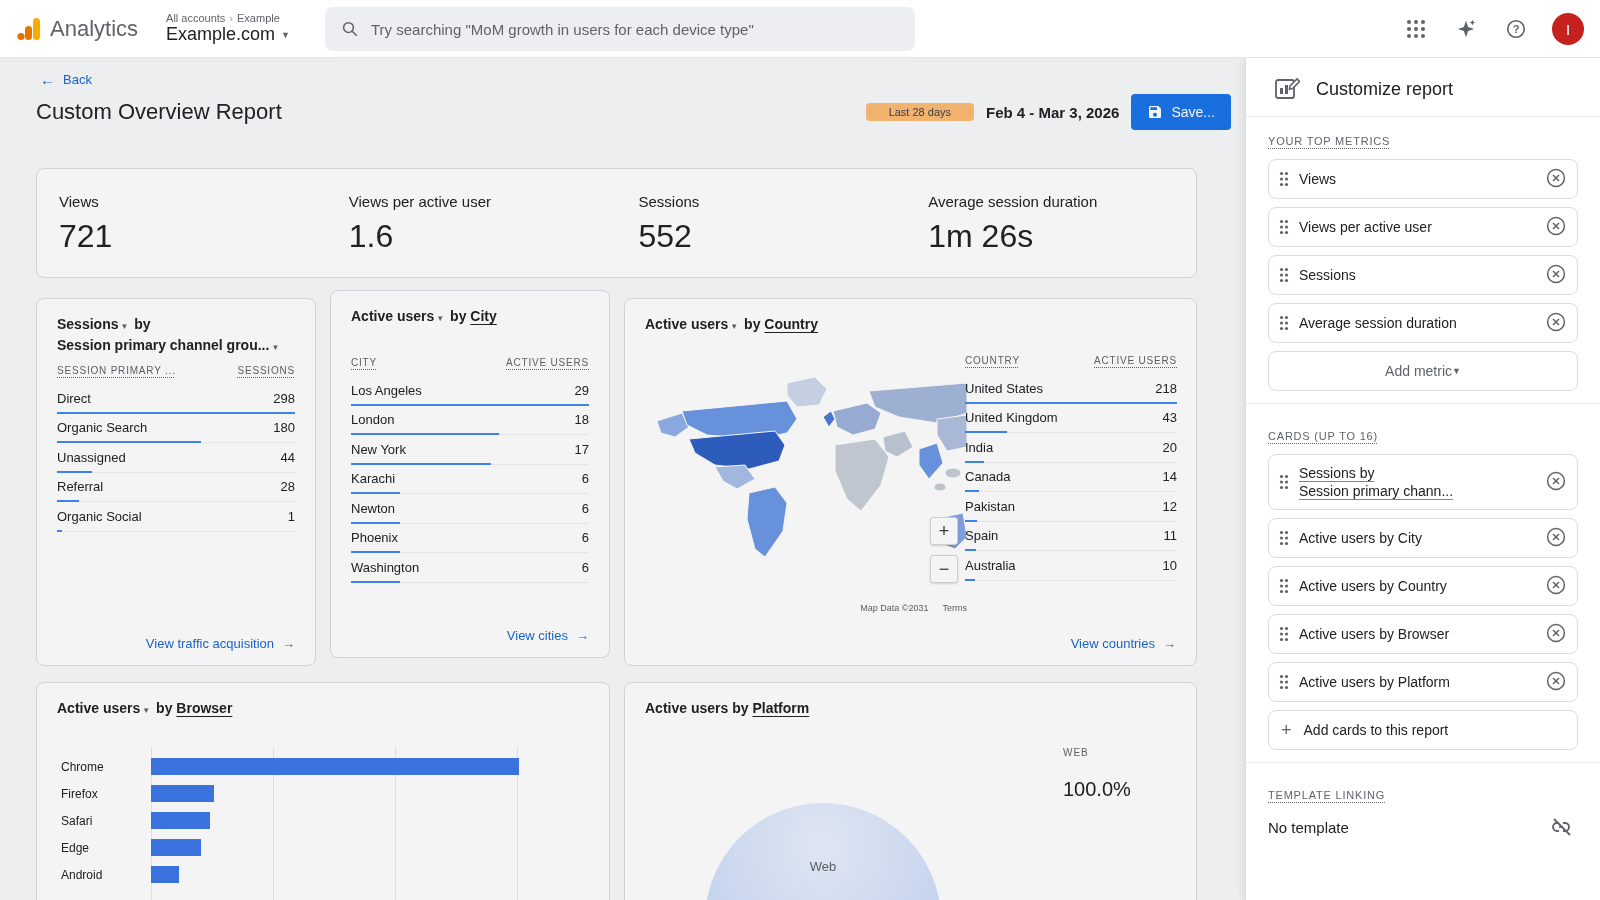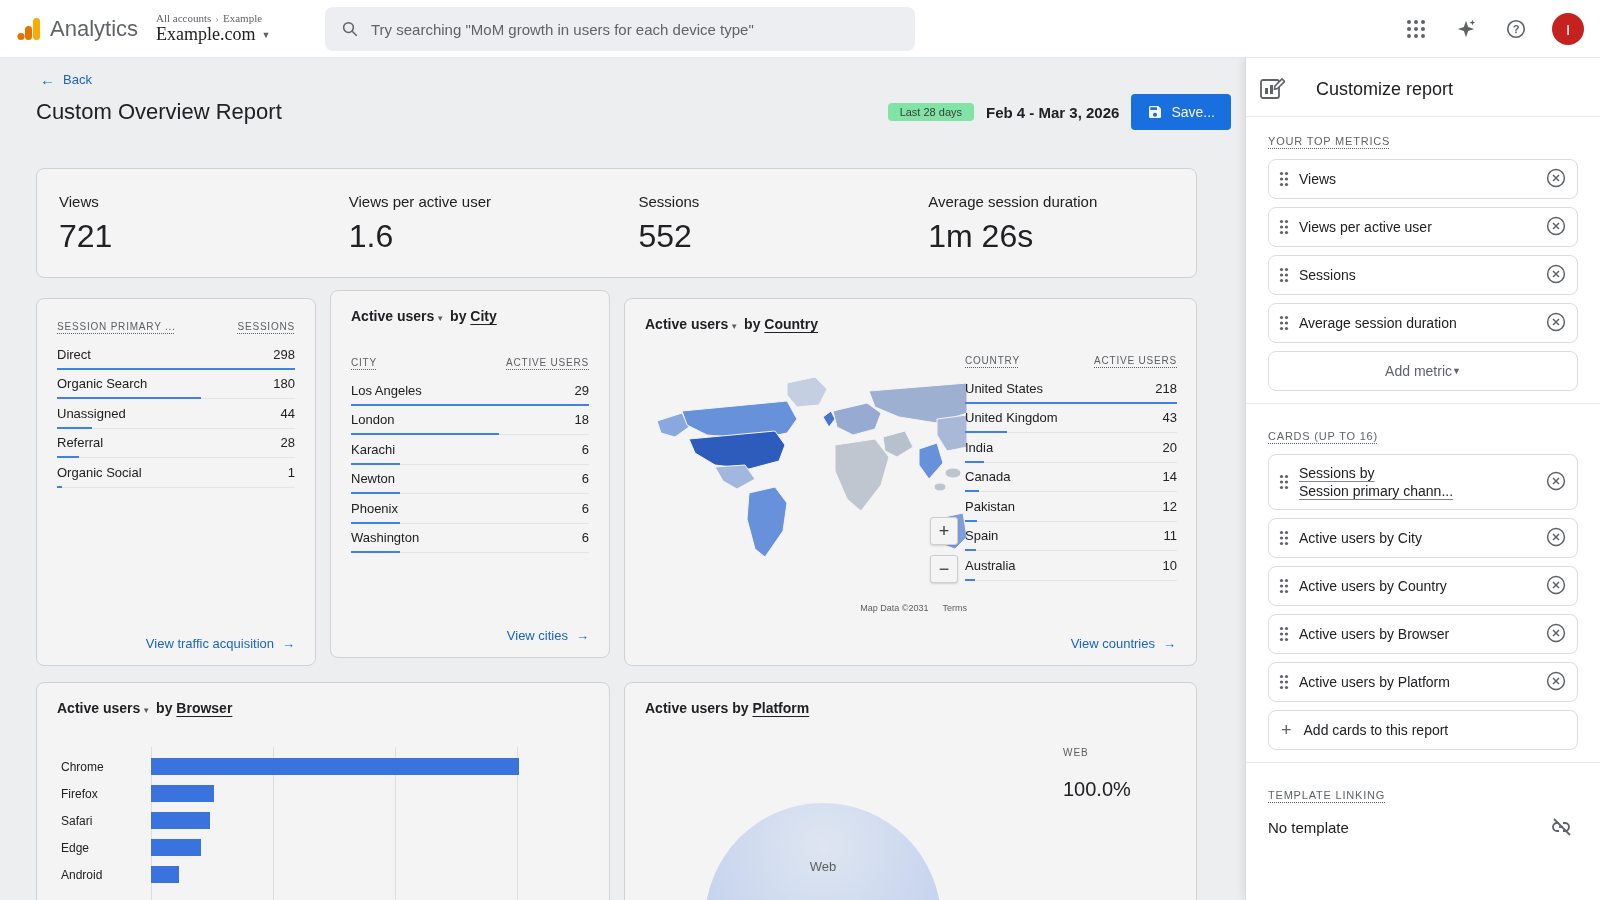--- a/index.html
+++ b/index.html
@@ -9,21 +9,21 @@
   }
   *{box-sizing:border-box; margin:0; padding:0;}
   html,body{width:1600px; height:900px; overflow:hidden;}
   body{font-family:"Liberation Sans", sans-serif; background:var(--bg); color:var(--text); position:relative;}
 
   
   .topbar{position:absolute; left:0; top:0; width:1600px; height:58px; background:#fff;
     border-bottom:1px solid #e4e6e9; display:flex; align-items:center; z-index:200;}
   .logo{display:flex; align-items:center; gap:8px; padding-left:16px; cursor:pointer;}
   .logo-text{font-size:22px; color:var(--muted);}
-  .account{margin-left:18px; cursor:pointer;font-family:Liberation Serif, serif;}
+  .account{margin-left:28px; cursor:pointer;}
   .crumbs{font-size:11px; color:var(--muted); display:flex; gap:4px; align-items:center;}
   .crumb-sep{font-size:11px; color:#9aa0a6;}
   .prop-row{display:flex; align-items:center; gap:6px;}
   .prop{font-size:18px; color:var(--text);}
   .caret{font-size:9px; color:var(--muted);}
   .search{position:absolute; left:325px; top:7px; width:590px; height:44px; background:#eceef1;
     border-radius:8px; display:flex; align-items:center; padding:0 16px; gap:12px; cursor:text;}
   .search input{border:none; outline:none; background:transparent; flex:1; font-size:15px;
     color:var(--text); font-family:"Liberation Sans", sans-serif;}
   .search input::placeholder{color:#5f6368;}
@@ -36,21 +36,21 @@
   
   .main{position:absolute; left:0; top:58px; width:1245px; height:842px; overflow:hidden;}
   .scrim{position:absolute; inset:0; background:rgba(32,33,36,0.05); z-index:40; pointer-events:none;}
 
   .back-row{position:absolute; left:40px; top:13px; display:flex; align-items:center; gap:8px;}
   .back-arrow{color:var(--link); font-size:15px;}
   .back-link{color:var(--link); font-size:13px; text-decoration:none; cursor:pointer;}
   .title-row{position:absolute; left:36px; top:36px; width:1195px; display:flex; justify-content:space-between; align-items:center;}
   .title-row h1{font-size:22px; font-weight:400; color:var(--text);}
   .title-actions{display:flex; align-items:center; gap:12px;}
-  .date-badge{background:#86efac; color:#3c4043; font-size:11px; padding:3px 12px; border-radius:4px;}
+  .date-badge{background:#fdba74; color:#3c4043; font-size:11px; padding:3px 23px; border-radius:4px;}
   .date-range{font-size:15px; font-weight:700; cursor:pointer;}
   .save-btn{display:flex; align-items:center; gap:8px; background:var(--accent); color:#fff; border:none;
     border-radius:4px; height:36px; padding:0 16px; font-size:14px; font-weight:500; cursor:pointer;
     font-family:"Liberation Sans", sans-serif;}
 
   .card{position:absolute; background:#fff; border:1px solid var(--border); border-radius:8px;}
   #summary-card{left:36px; top:110px; width:1161px; height:110px; display:flex;}
   .sum-cell{flex:1; padding:24px 0 0 22px;}
   .sum-label{font-size:15px; color:var(--text);}
   .sum-value{font-size:32px; margin-top:8px;}
@@ -98,21 +98,21 @@
   .plegend-key{font-size:10px; letter-spacing:1px; color:var(--muted);}
   .plegend-val{font-size:20px; color:var(--text); margin-top:20px;}
   .donut{position:absolute; left:80px; top:120px; width:236px; height:236px; border-radius:50%;
     background:radial-gradient(circle at 50% 18%, #e9f0fc 0%, #cfdef9 55%, #b9cff5 100%);}
   .slice-label{position:absolute; left:158px; top:176px; width:80px; text-align:center;
     font-size:13px; color:var(--muted);}
 
   
   .panel{position:absolute; right:0; top:58px; width:355px; height:842px; background:#fff;
     border-left:1px solid var(--border); box-shadow:-2px 0 8px rgba(0,0,0,.08); z-index:150;}
-  .panel-header{display:flex; align-items:center; gap:31px; padding:18px 13px 14px; border-bottom:1px solid #e8eaed;}
+  .panel-header{display:flex; align-items:center; gap:16px; padding:18px 28px 14px; border-bottom:1px solid #e8eaed;}
   .panel-title{font-size:18px; font-weight:400; color:var(--text);}
   .psection{padding:14px 22px 4px;}
   .plabel{font-size:11px; letter-spacing:.8px; color:var(--muted); text-decoration:underline dotted;
     text-underline-offset:3px; display:inline-block; margin-bottom:12px;}
   .chip{display:flex; align-items:center; gap:10px; border:1px solid var(--border); border-radius:8px;
     min-height:40px; padding:0 10px; margin-bottom:8px; background:#fff; cursor:grab;}
   .chip-label{flex:1; font-size:14px; color:var(--text); line-height:18px;}
   .chip-label .u{text-decoration:underline; text-underline-offset:3px; text-decoration-color:#80868b;}
   .chip-x{background:none; border:none; cursor:pointer; width:22px; height:22px; padding:0;}
   .add-select{display:flex; justify-content:center; align-items:center; border:1px solid var(--border);
@@ -222,20 +222,25 @@
       <div class="sum-value">552</div>
     </div>
     <div class="sum-cell">
       <div class="sum-label">Average session duration</div>
       <div class="sum-value">1m 26s</div>
     </div>
   </section>
 
   <section class="card" id="channel-card">
     <div class="card-inner">
+      <div class="card-title">
+        <div><span class="t-token">Sessions</span><span class="t-caret">▼</span>
+          <span>by</span></div>
+        <div><span class="t-token">Session primary channel grou...</span><span class="t-caret">▼</span></div>
+      </div>
       <div class="thead">
         <span class="th">SESSION PRIMARY ...</span>
         <span class="th">SESSIONS</span>
       </div>
       <div class="mini-table">
         <div class="srow">
             <span>Direct</span>
             <span>298</span>
             <i class="srow-bar" style="width: 100%;"></i>
           </div>
@@ -281,20 +286,25 @@
       <div class="mini-table">
         <div class="srow">
             <span>Los Angeles</span>
             <span>29</span>
             <i class="srow-bar" style="width: 100%;"></i>
           </div>
         <div class="srow">
             <span>London</span>
             <span>18</span>
             <i class="srow-bar" style="width: 62.069%;"></i>
+          </div>
+        <div class="srow">
+            <span>New York</span>
+            <span>17</span>
+            <i class="srow-bar" style="width: 58.6207%;"></i>
           </div>
         <div class="srow">
             <span>Karachi</span>
             <span>6</span>
             <i class="srow-bar" style="width: 20.6897%;"></i>
           </div>
         <div class="srow">
             <span>Newton</span>
             <span>6</span>
             <i class="srow-bar" style="width: 20.6897%;"></i>

